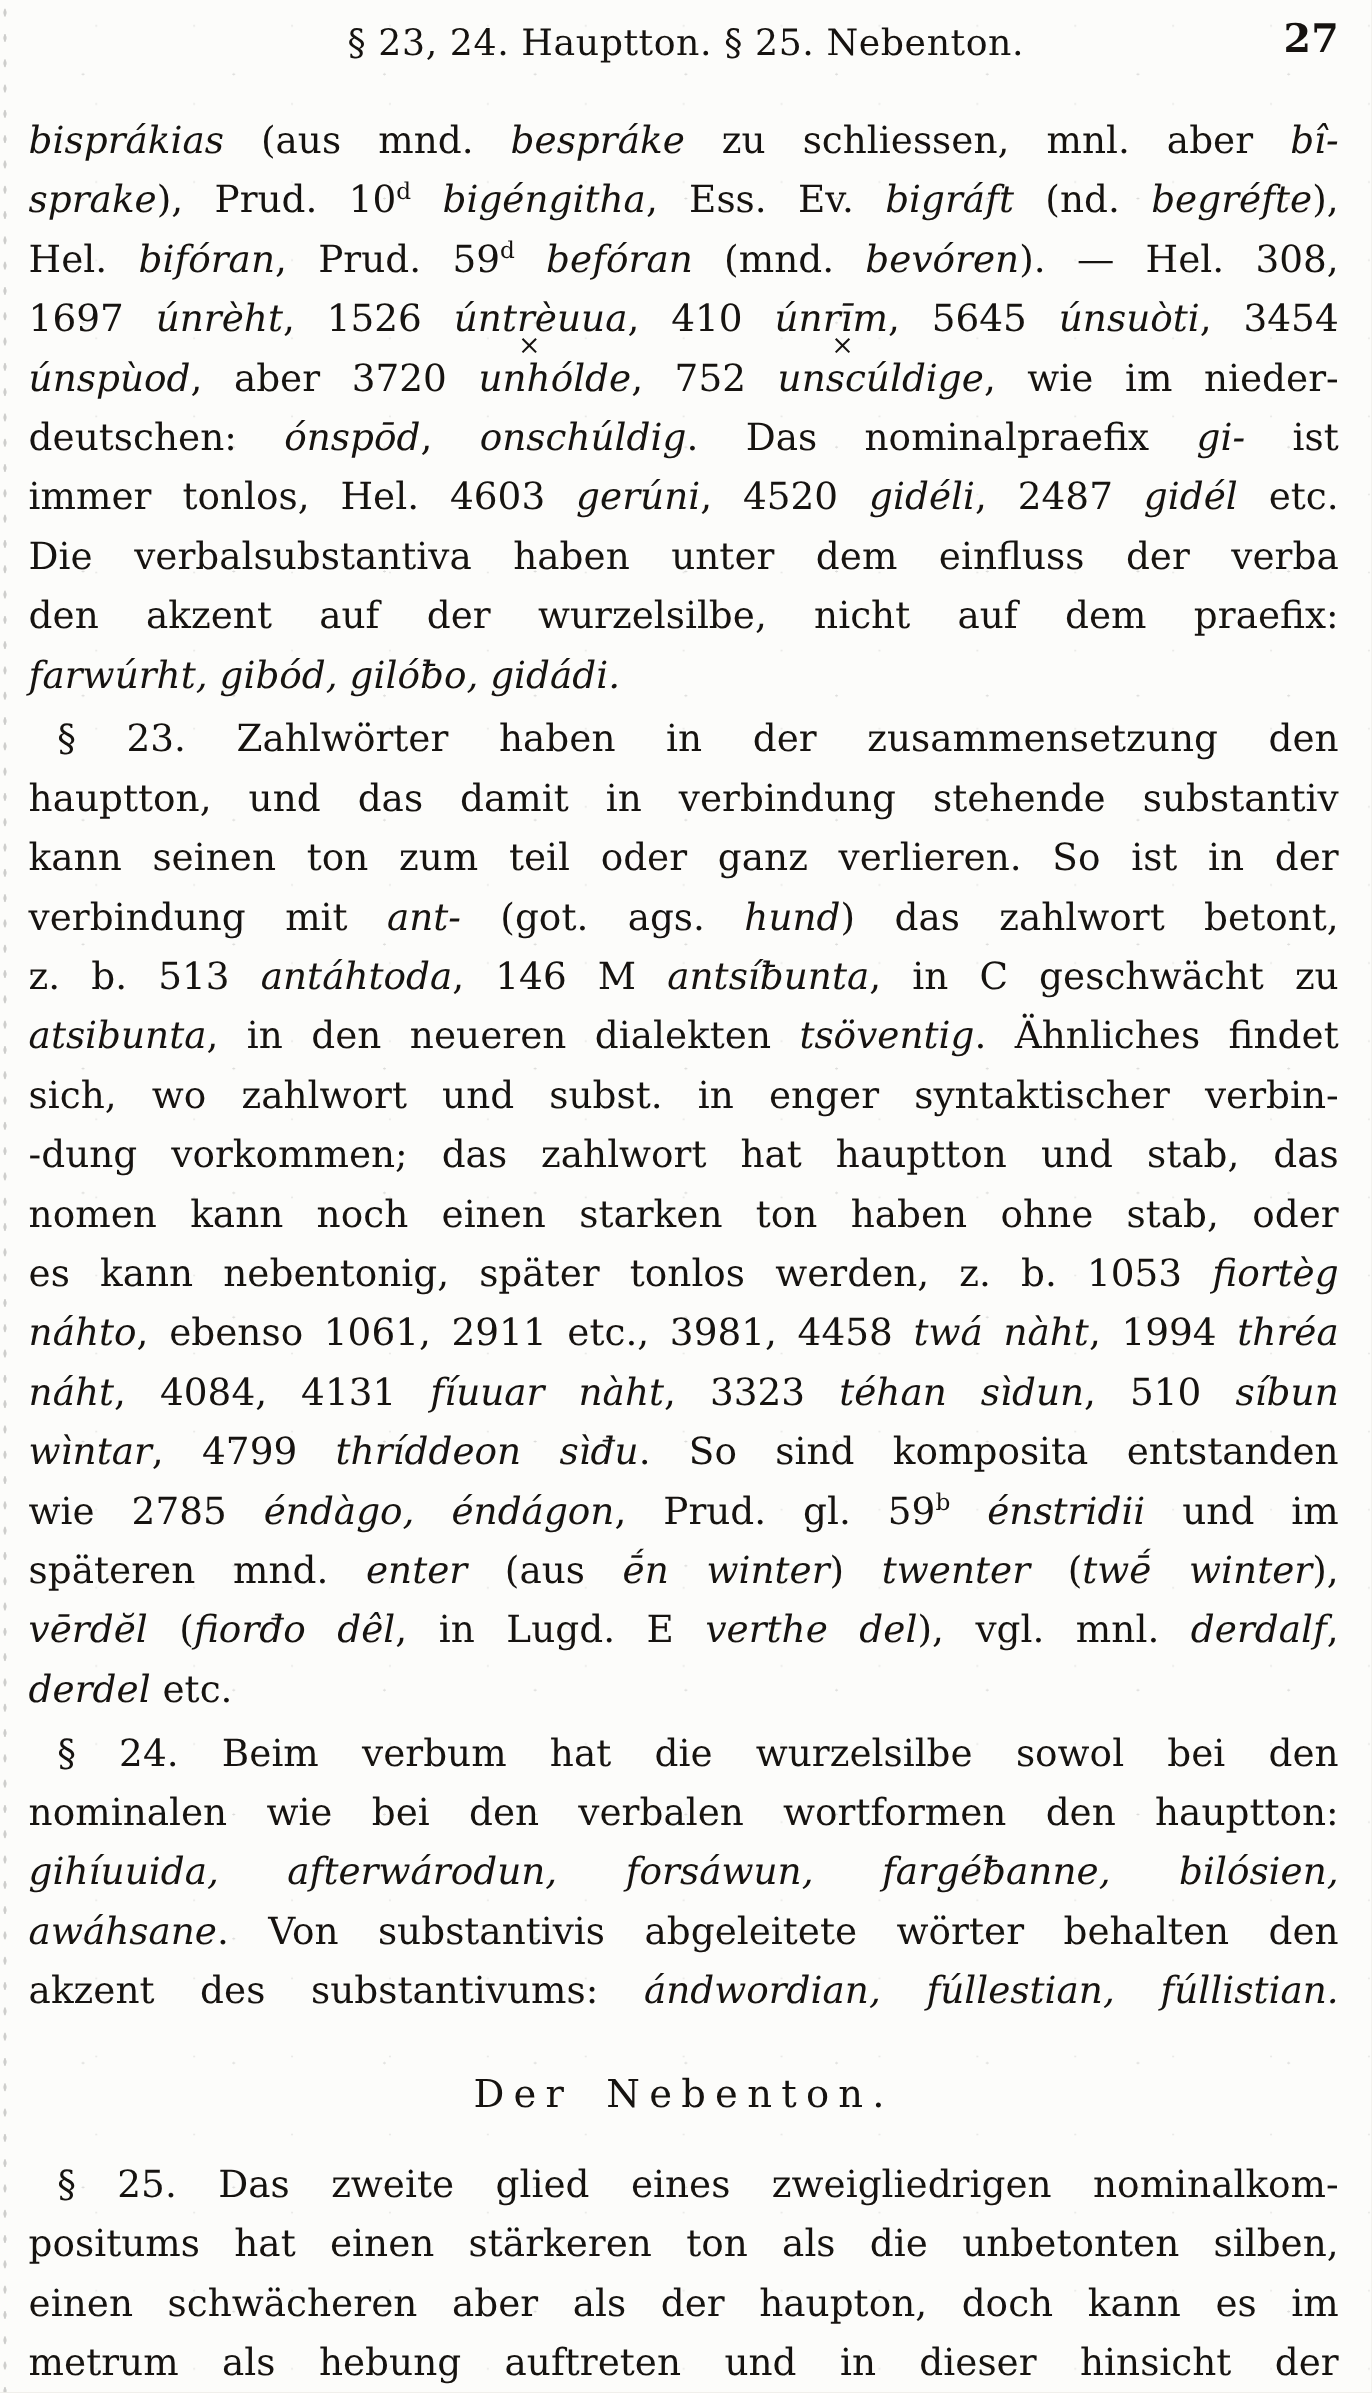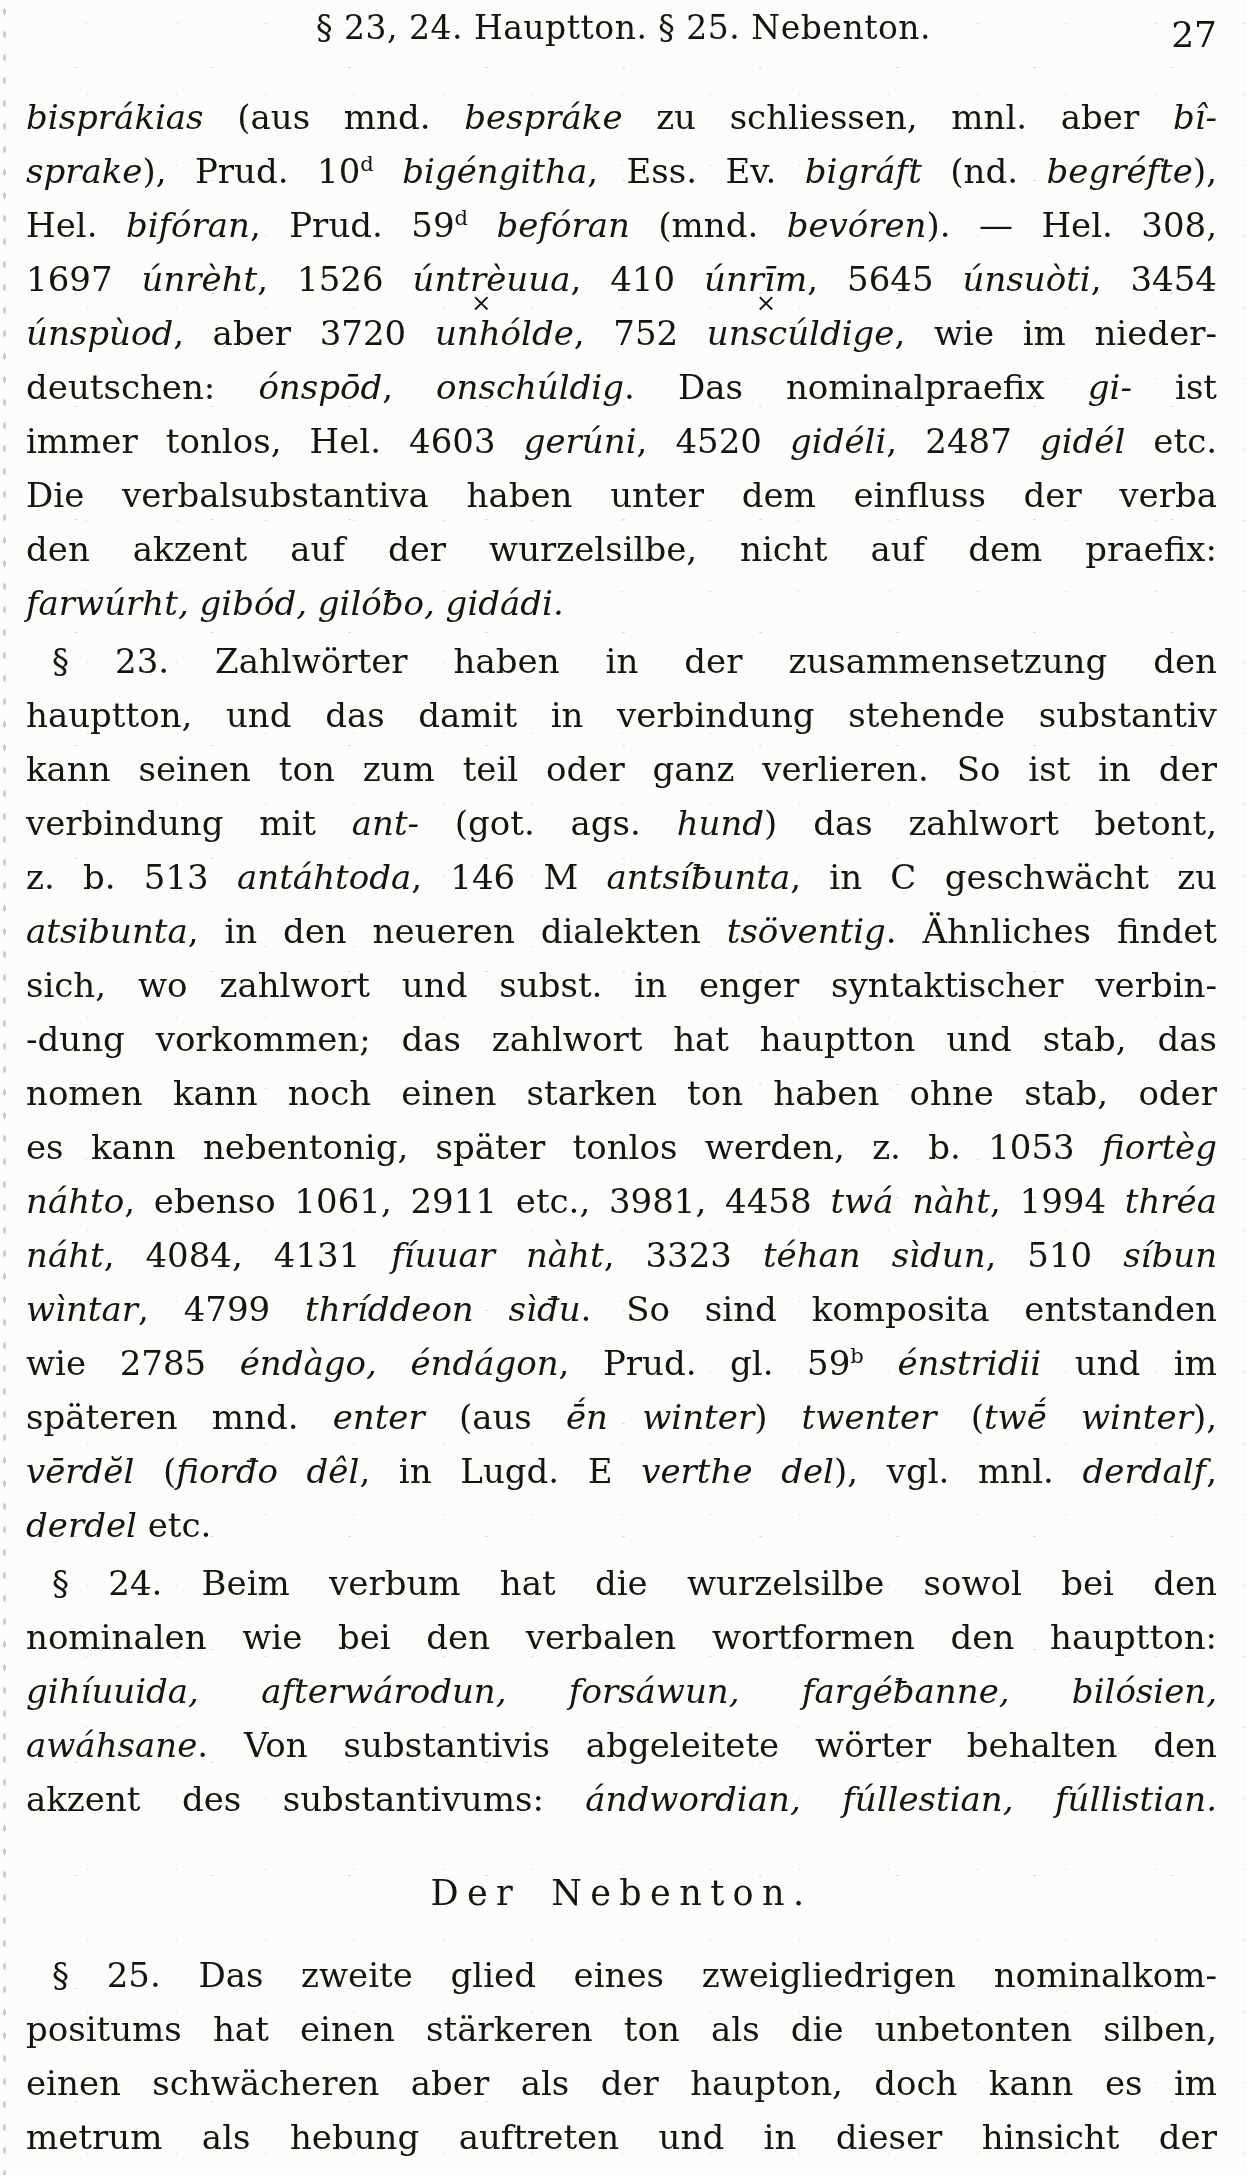--- a/index.html
+++ b/index.html
@@ -25,32 +25,33 @@
   }
   .page::after{ 
     content:"";
     position:absolute;left:0;top:0;bottom:0;width:10px;
     background-image:radial-gradient(#00000030 1.2px, transparent 1.6px);
     background-size:9px 23px;
     pointer-events:none;
   }
   .page-header{
     position:relative;
-    padding-top:8px;
+    padding-top:19px;
     height:58px;
     font-size:33px;
   }
   .header-title{
     text-align:center;
     letter-spacing:0.5px;
   }
   .page-number{
     position:absolute;
     top:14px;right:30px;
     font-size:36px;
+    font-weight:bold;
   }
   .doc-body{
     padding:24px 30px 0 26px;
     font-size:34px;
     line-height:54px;
   }
   .para{margin:0;}
   .para.sect{margin-top:4px;}
   .line{
     text-align:justify;

